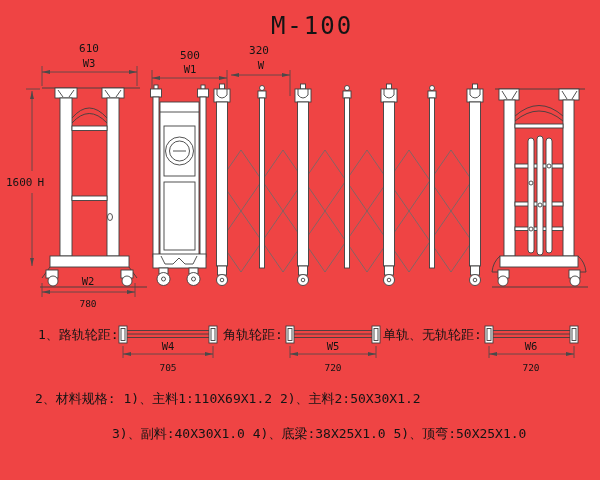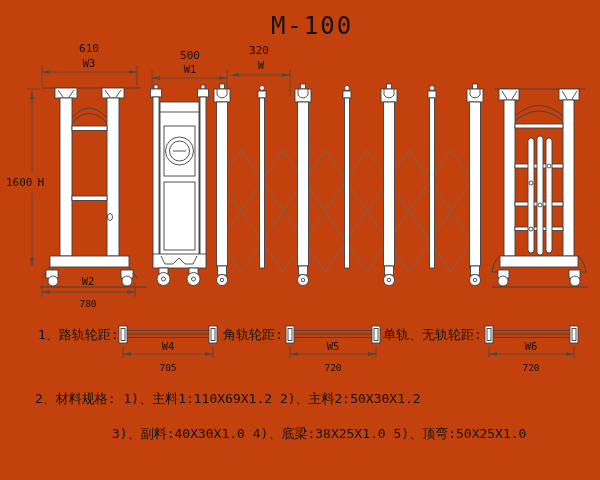--- a/index.html
+++ b/index.html
@@ -1,16 +1,16 @@
 <!DOCTYPE html>
 <html><head>
 <meta charset="utf-8">
 <style>
   html,body{margin:0;padding:0;background:#ffffff;}
-  .page{width:600px;height:480px;background:#c2410c;position:relative;overflow:hidden;
+  .page{width:600px;height:480px;background:#ef4444;position:relative;overflow:hidden;
         font-family:"DejaVu Sans Mono","DejaVu Sans",sans-serif;}
   svg{display:block;}
   .geo{stroke:#3f3f3f;stroke-width:0.9;fill:none;}
   .geow{stroke:#3f3f3f;stroke-width:0.9;fill:#ffffff;}
   .dim{stroke:#4a4a4a;stroke-width:0.8;fill:none;}
   .txt{fill:#141414;font-family:"DejaVu Sans Mono","DejaVu Sans",sans-serif;}
   .title{font-size:24px;letter-spacing:2px;}
   .dimv{font-size:11px;}
   .diml{font-size:10.5px;}
   .small{font-size:9.5px;}

